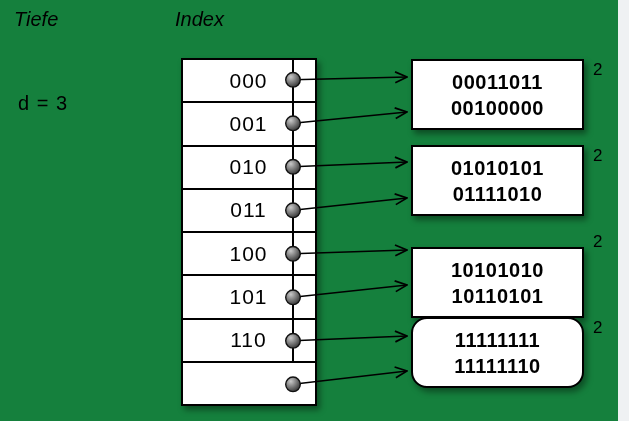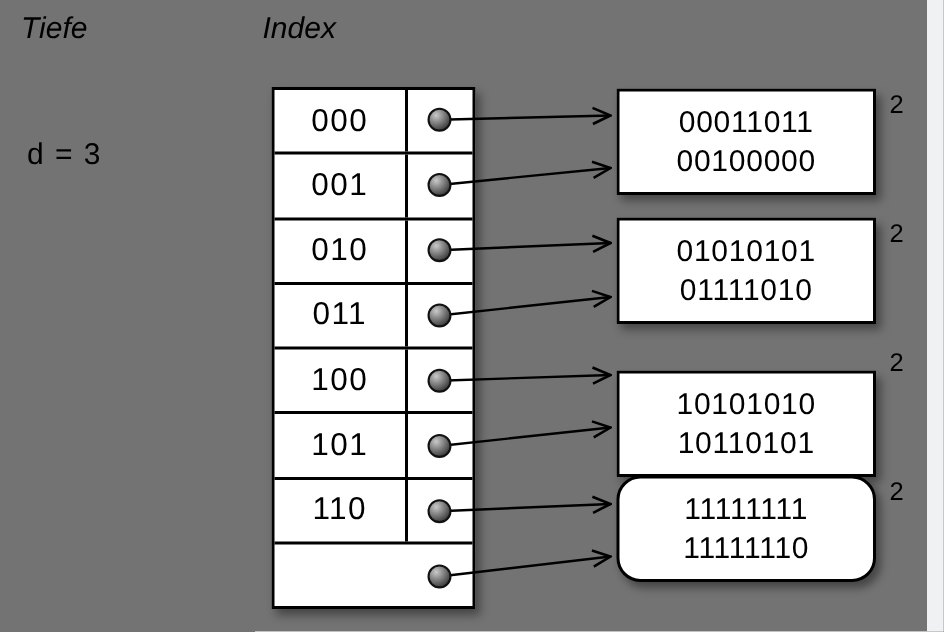--- a/index.html
+++ b/index.html
@@ -1,21 +1,21 @@
 <!DOCTYPE html>
 <html><head>
 <meta charset="utf-8">
 <style>
   * { margin: 0; padding: 0; box-sizing: border-box; }
   html, body { background: #ffffff; }
   .canvas {
     position: relative;
     width: 629px;
     height: 421px;
-    background: #737373;
+    background: #15803d;
     font-family: "Liberation Sans", "DejaVu Sans", sans-serif;
     color: #000;
     overflow: hidden;
   }
   .edge-strip {
     position: absolute;
     right: 0; top: 0;
     width: 11px; height: 421px;
     background: #eff1f3;
   }
@@ -42,20 +42,21 @@
     border: 2px solid #000;
     background: #fff;
     box-shadow: 3px 4px 6px rgba(0,0,0,0.40);
     display: flex;
     flex-direction: column;
   }
   .index-row {
     flex: 1 1 0;
     display: flex;
     border-bottom: 2px solid #000;
+    padding-left: 22px;
   }
   .index-row:last-child { border-bottom: none; }
   .cell-label {
     flex: 0 0 89px;
     border-right: 2px solid #000;
     display: flex;
     align-items: center;
     justify-content: center;
     font-size: 21px;
     letter-spacing: 1px;
@@ -71,21 +72,21 @@
     box-shadow: 3px 4px 6px rgba(0,0,0,0.40);
     display: flex;
     flex-direction: column;
     align-items: center;
     justify-content: center;
   }
   .page-line {
     font-size: 20px;
     line-height: 26px;
     letter-spacing: 0.5px;
-    font-weight: 400;
+    font-weight: 700;
     white-space: nowrap;
   }
   .local-depth {
     position: absolute;
     left: 593px;
     width: 20px;
     font-size: 17px;
     font-weight: 500;
     text-align: left;
   }

